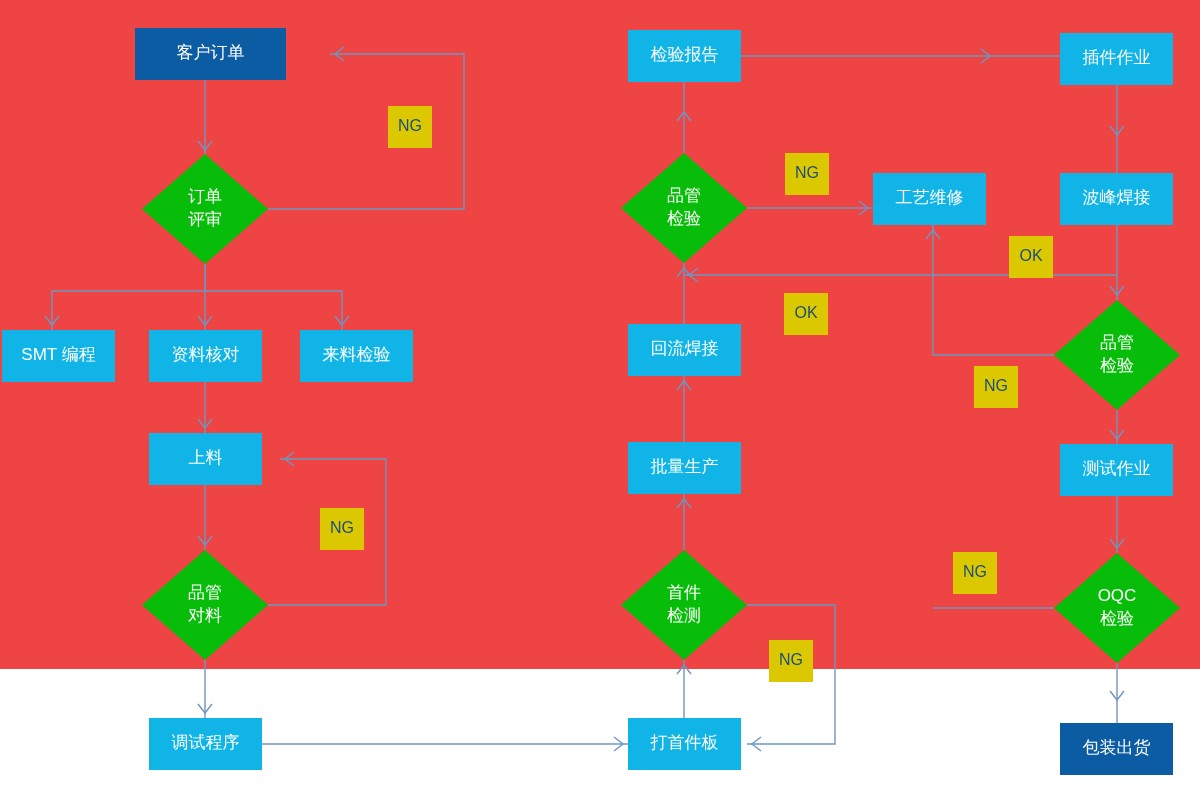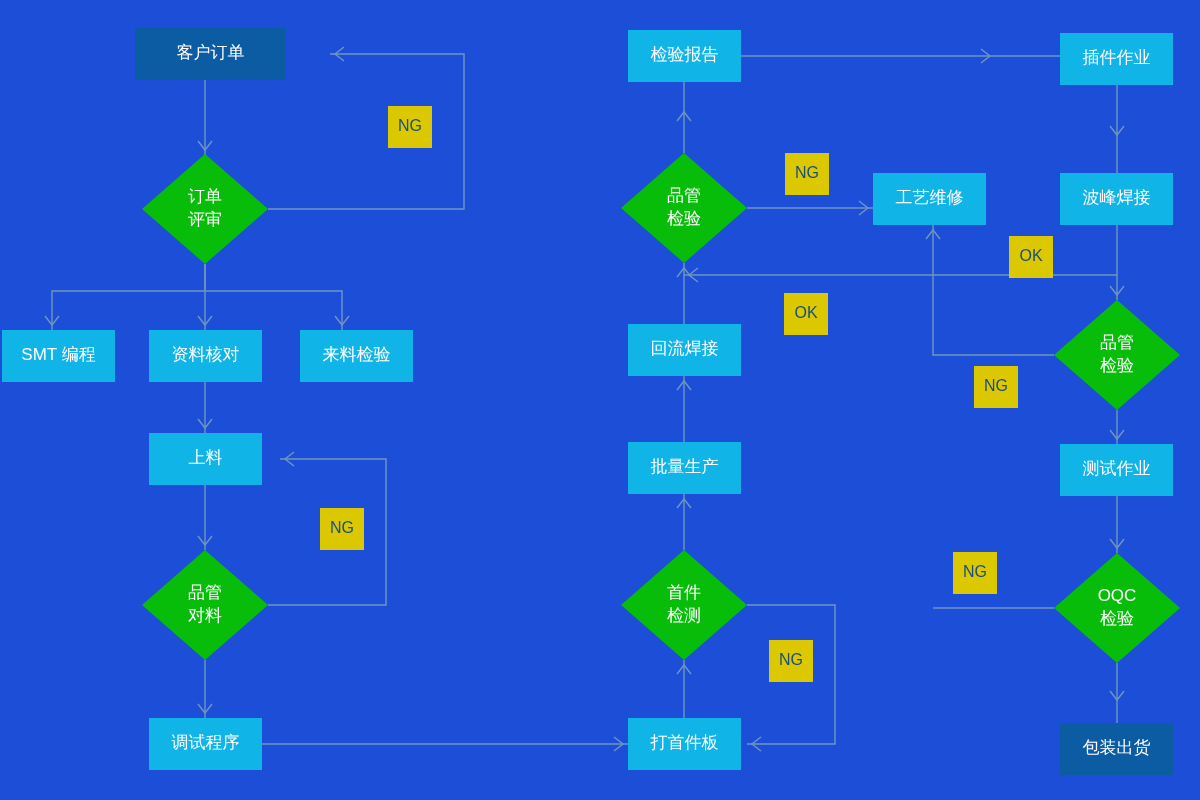--- a/index.html
+++ b/index.html
@@ -9,22 +9,22 @@
   }
   body {
     width: 1200px;
     height: 800px;
     font-family: "Liberation Sans", "DejaVu Sans", sans-serif;
     overflow: hidden;
   }
   #flowchart-root {
     position: relative;
     width: 1200px;
-    height: 800px;
-    background: #1d4ed8;
+    height: 669px;
+    background: #ef4444;
   }
   svg.chart-canvas {
     position: absolute;
     top: 0;
     left: 0;
     width: 1200px;
     height: 800px;
   }
   .edge-line {
     fill: none;

